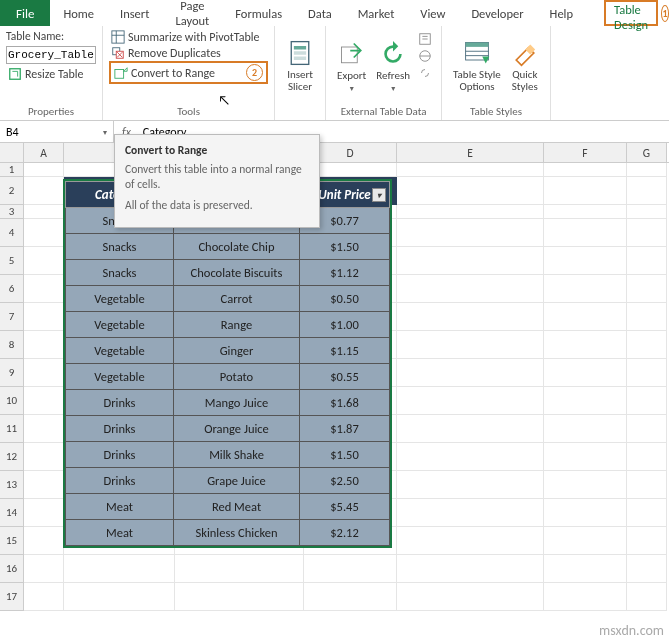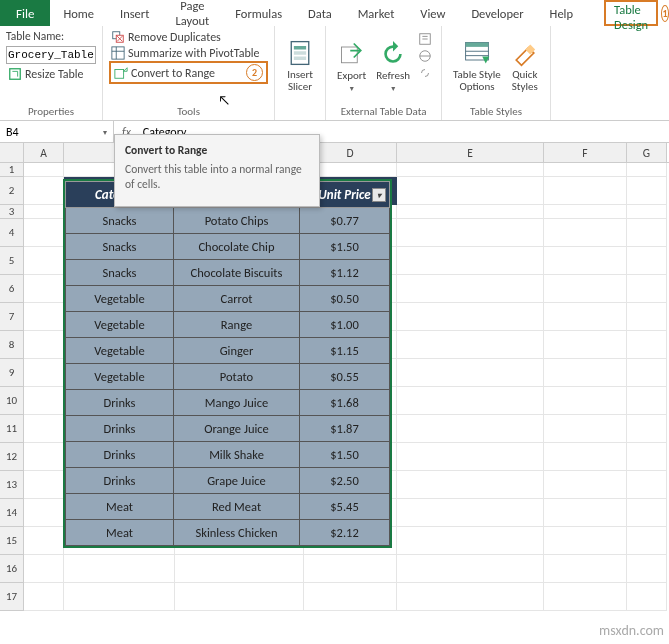--- a/index.html
+++ b/index.html
@@ -99,34 +99,34 @@
         <span>Resize Table</span>
       </div>
     </div>
     <div class="group-label">Properties</div>
   </div>
 
   <div class="group">
     <div class="group-body">
       <div class="ribbon-btn">
         <svg class="ico" viewBox="0 0 16 16">
+            <rect x="1" y="1" width="14" height="14" fill="none" stroke="#467" stroke-width="1"></rect>
+            <line x1="1" y1="6" x2="15" y2="6" stroke="#467"></line>
+            <line x1="6" y1="1" x2="6" y2="15" stroke="#467"></line>
+          </svg>
+        <span>Summarize with PivotTable</span>
+      </div>
+      <div class="ribbon-btn">
+        <svg class="ico" viewBox="0 0 16 16">
             <rect x="2" y="2" width="8" height="8" fill="none" stroke="#467"></rect>
             <rect x="6" y="6" width="8" height="8" fill="#fff" stroke="#c44"></rect>
             <line x1="7" y1="7" x2="13" y2="13" stroke="#c44"></line>
             <line x1="13" y1="7" x2="7" y2="13" stroke="#c44"></line>
           </svg>
         <span>Remove Duplicates</span>
-      </div>
-      <div class="ribbon-btn">
-        <svg class="ico" viewBox="0 0 16 16">
-            <rect x="1" y="1" width="14" height="14" fill="none" stroke="#467" stroke-width="1"></rect>
-            <line x1="1" y1="6" x2="15" y2="6" stroke="#467"></line>
-            <line x1="6" y1="1" x2="6" y2="15" stroke="#467"></line>
-          </svg>
-        <span>Summarize with PivotTable</span>
       </div>
       <div class="ribbon-btn boxed">
         <svg class="ico" viewBox="0 0 16 16">
             <rect x="1" y="4" width="10" height="10" fill="none" stroke="#3a6"></rect>
             <path d="M11 6l4-4M15 2v4h-4" fill="none" stroke="#3a6"></path>
           </svg>
         <span>Convert to Range</span>
         <span class="circ" style="margin-left:28px">2</span>
       </div>
     </div>
@@ -480,16 +480,17 @@
             <td class="price">$2.12</td>
           </tr>
         </tbody>
     </table>
   </div>
 </div>
 
 <div class="tooltip">
   <div class="tooltip-title">Convert to Range</div>
   <div class="tooltip-body">Convert this table into a normal range of cells.</div>
+  <div class="tooltip-body">All of the data is preserved.</div>
 </div>
 
 <span class="cursor-ptr">↖</span>
 <div class="watermark">msxdn.com</div>
 
 </body></html>

